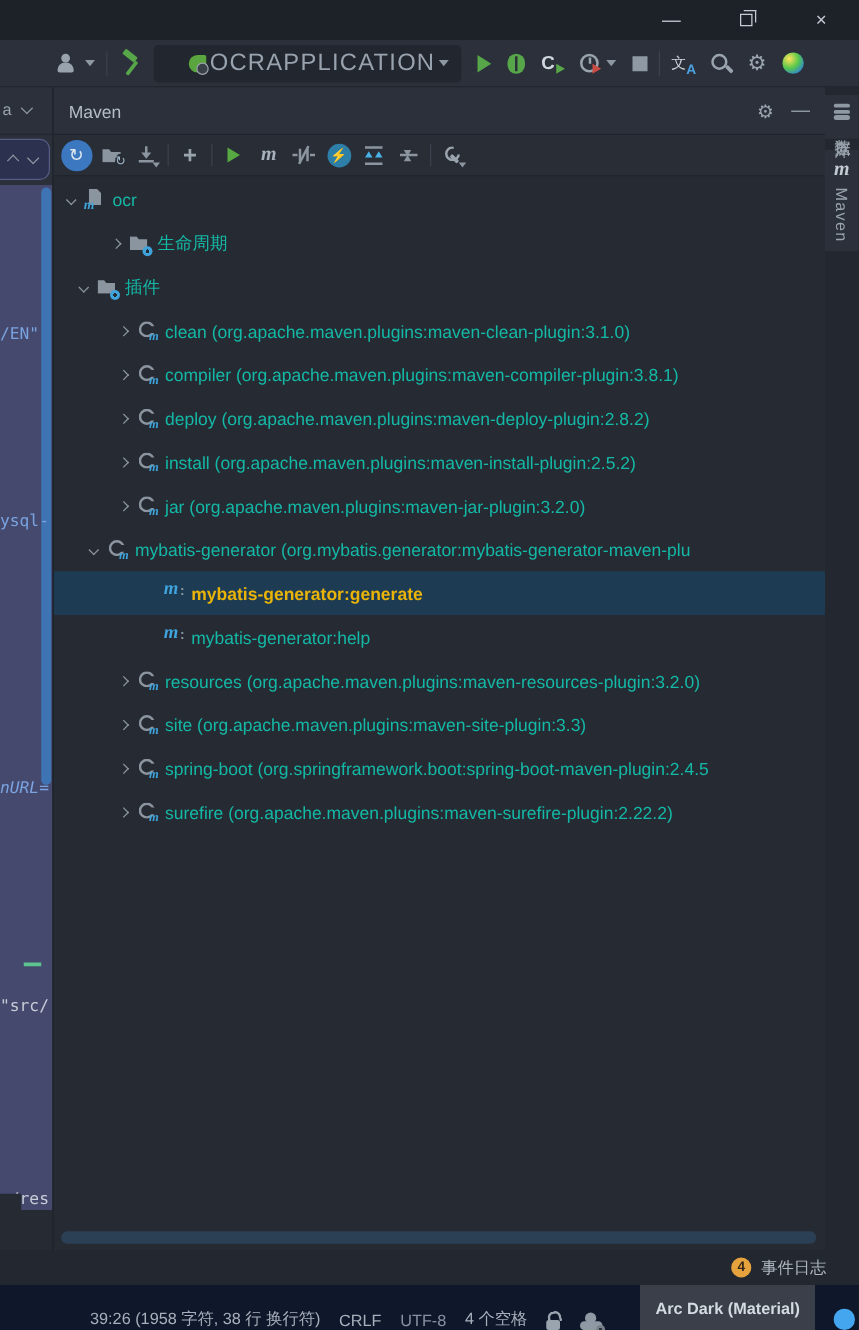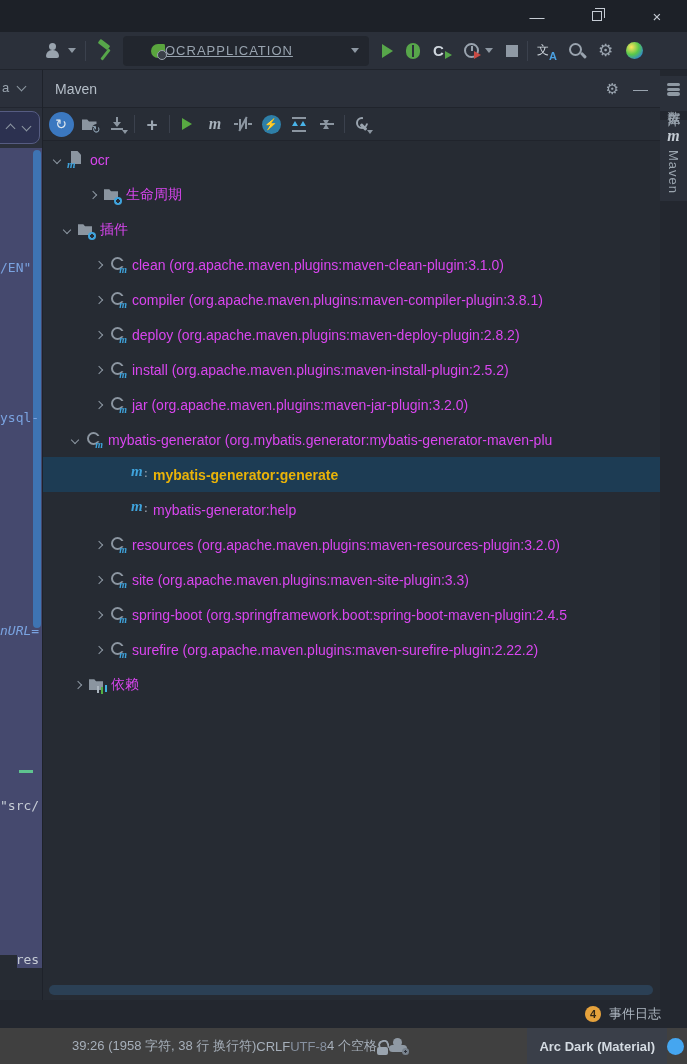--- a/index.html
+++ b/index.html
@@ -31,21 +31,21 @@
         background:#57a64a; transform:rotate(38deg); border-radius:1px; }
   .hammer::after { content:""; position:absolute; left:3px; top:1px; width:12px; height:5px;
         background:#57a64a; transform:rotate(38deg); border-radius:1px; }
   .runconfig { height:30px; width:246px; margin-left:8px; background:#22262e; border-radius:4px;
         display:flex; align-items:center; padding:0 10px; }
   .spring { position:relative; width:14px; height:14px; margin-left:18px; }
   .spring::before { content:""; position:absolute; inset:0; background:#5aa53e;
         border-radius:50% 10% 50% 50%; }
   .spring::after { content:""; position:absolute; right:-2px; bottom:-2px; width:8px; height:8px;
         border-radius:50%; background:#3a3f48; border:1.5px solid #9aa3ad; }
-  .runconfig .label { flex:1; color:#98a3af; font-size:13px; letter-spacing:1px;text-decoration:underline; }
+  .runconfig .label { flex:1; text-align:center; color:#98a3af; font-size:19px; letter-spacing:1px; }
   .play { width:0; height:0; border-top:7px solid transparent; border-bottom:7px solid transparent;
           border-left:11px solid #57a64a; }
   .bug { position:relative; width:14px; height:16px; background:#57a64a; border-radius:7px;
          margin:0; }
   .bug::before { content:""; position:absolute; left:6px; top:2px; width:1.5px; height:12px;
          background:#2b303a; }
   .cov { position:relative; width:18px; height:18px; color:#cfd6dd; font-weight:bold; font-size:15px; }
   .cov::after { content:""; position:absolute; right:-1px; bottom:1px; width:0; height:0;
         border-top:4px solid transparent; border-bottom:4px solid transparent; border-left:7px solid #57a64a; }
   .prof { position:relative; width:15px; height:15px; border:2px solid #99a3ae; border-radius:50%; }
@@ -148,21 +148,21 @@
         border-radius:50%; border:2.5px solid #9aa4af; clip-path:polygon(0 0,58% 0,58% 55%,100% 55%,100% 100%,0 100%); }
   .wrench::after { content:""; position:absolute; left:8px; top:7px; width:3px; height:8px;
         background:#9aa4af; transform:rotate(-45deg); border-radius:1px; }
   .wrench .c { position:absolute; right:-3px; bottom:-2px; width:0; height:0;
         border-left:3px solid transparent; border-right:3px solid transparent; border-top:4px solid #8b95a0; }
   .mvt-sep { width:1px; height:18px; background:#3b414d; margin:0 3px; }
 
   
   .tree { position:absolute; left:0; top:72px; width:618px; height:858px; overflow:hidden; }
   .tree-row { height:35px; display:flex; align-items:center; white-space:nowrap; overflow:hidden;
-        color:#d946ef; font-size:14px; }
+        color:#14b8a6; font-size:14px; }
   .tree-row.selected { background:#1d3c54; color:#eab308;font-weight:bold; }
   .chevbox { width:16px; height:16px; flex:none; display:flex; align-items:center; justify-content:center; }
   .chevbox .chev-s { width:6px; height:6px; }
   .chev-right { transform:rotate(-45deg); }
   .ticon { width:18px; height:17px; flex:none; position:relative; margin:0 5px 0 2px; }
   .ticon.project::before { content:""; position:absolute; left:4px; top:0; width:10px; height:13px;
         background:#8b95a0; clip-path:polygon(0 0,65% 0,100% 28%,100% 100%,0 100%); }
   .ticon.project::after { content:"m"; position:absolute; left:0; bottom:-2px; color:#3fa3dc;
         font:italic bold 11px "Liberation Serif", serif; }
   .ticon.folder::before, .ticon.deps::before { content:""; position:absolute; left:1px; top:2px;
@@ -195,22 +195,22 @@
   .mtab-m { font:italic bold 16px "Liberation Serif", serif; color:#c3cad2; }
 
   
   .eventrow { position:absolute; left:0; top:1000px; width:687px; height:28px; background:#23272f;
         display:flex; align-items:center; justify-content:flex-end; padding-right:26px; gap:8px; }
   .badge { width:16px; height:16px; border-radius:50%; background:#e6a23c; color:#332816;
         font-size:11px; font-weight:bold; display:flex; align-items:center; justify-content:center; }
   .eventrow .lbl { color:#aeb7c1; font-size:13px; }
 
   
-  .statusbar { position:absolute; left:0; top:1028px; width:687px; height:36px; background:#404040;
-        display:flex; align-items:center; padding-left:72px; color:#a6afba; font-size:13px; }
+  .statusbar { position:absolute; left:0; top:1028px; width:687px; height:36px; background:#0f172a;
+        display:flex; align-items:flex-end; padding-left:72px; gap:15px; color:#a6afba; font-size:13px; }
   .dim { color:#8791a0; }
   .lock { position:relative; width:12px; height:14px; margin-top:3px; }
   .lock::before { content:""; position:absolute; left:1px; top:-1px; width:7px; height:7px;
         border:2px solid #9aa4af; border-bottom:none; border-radius:5px 5px 0 0; transform:rotate(-14deg); }
   .lock::after { content:""; position:absolute; left:0; top:6px; width:11px; height:8px;
         background:#9aa4af; border-radius:2px; }
   .cloud { position:relative; width:18px; height:12px; }
   .cloud::before { content:""; position:absolute; left:0; bottom:0; width:18px; height:7px;
         border-radius:4px; background:#8f99a4; }
   .cloud::after { content:""; position:absolute; left:4px; top:-2px; width:9px; height:9px;
@@ -440,27 +440,20 @@
           <span class="ticon plugin"></span>
           <span>spring-boot (org.springframework.boot:spring-boot-maven-plugin:2.4.5</span>
         </div>
         <div class="tree-row" style="padding-left: 48px;">
           <span class="chevbox">
             <span class="chev-s chev-right"></span>
           </span>
           <span class="ticon plugin"></span>
           <span>surefire (org.apache.maven.plugins:maven-surefire-plugin:2.22.2)</span>
         </div>
-        <div class="tree-row" style="padding-left: 27px;">
-          <span class="chevbox">
-            <span class="chev-s chev-right"></span>
-          </span>
-          <span class="ticon deps"></span>
-          <span>依赖</span>
-        </div>
       </div>
     <div class="hscroll"></div>
   </div>
 
   <div class="sidebar">
     <div class="side-tab" style="margin-top:6px">
       <span class="db-ico">
           <i class="d1"></i>
           <i class="d2"></i>
           <i class="d3"></i>

